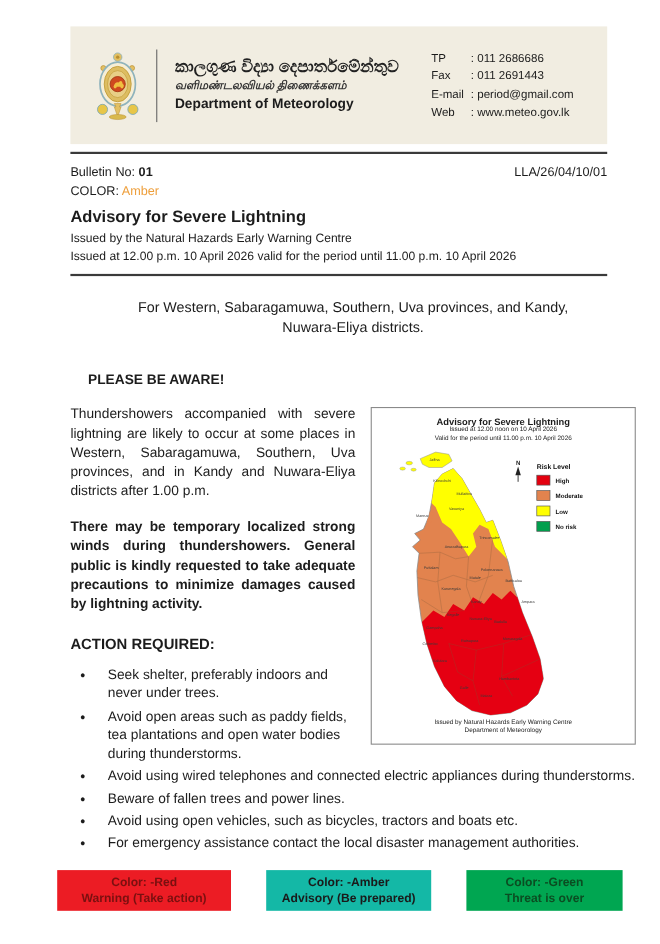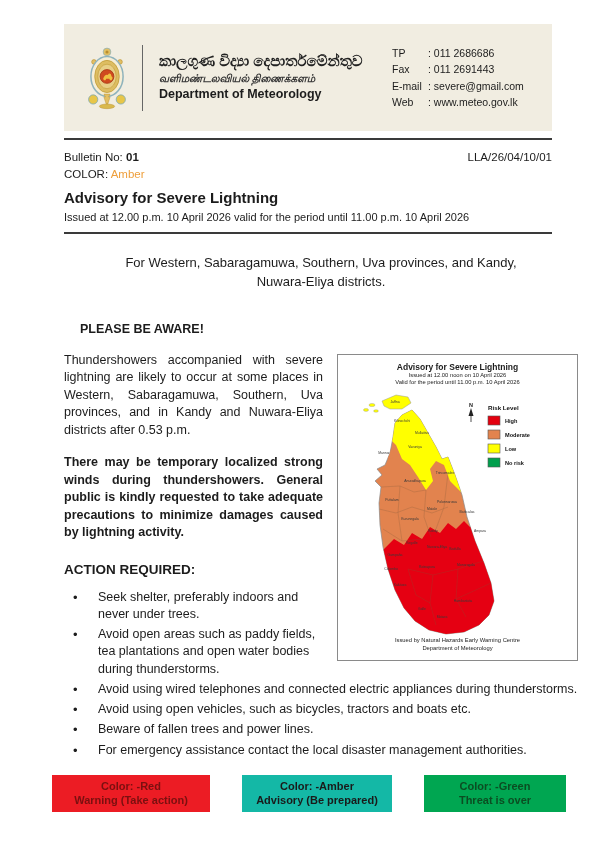--- a/index.html
+++ b/index.html
@@ -93,36 +93,37 @@
     </svg>
     <div class="head-divider"></div>
     <div class="head-titles">
       <div class="t-sinhala">කාලගුණ විද්‍යා දෙපාර්තමේන්තුව</div>
       <div class="t-tamil">வளிமண்டலவியல் திணைக்களம்</div>
       <div class="t-english">Department of Meteorology</div>
     </div>
     <div class="head-contacts">
       <div class="c-row"><span class="c-label">TP</span><span>: 011 2686686</span></div>
       <div class="c-row"><span class="c-label">Fax</span><span>: 011 2691443</span></div>
-      <div class="c-row"><span class="c-label">E-mail</span><span>: severe@gmail.com</span></div>
+      <div class="c-row"><span class="c-label">E-mail</span><span>: period@gmail.com</span></div>
       <div class="c-row"><span class="c-label">Web</span><span>: www.meteo.gov.lk</span></div>
     </div>
   </div>
 
   <div class="rule"></div>
 
   <div class="meta-row">
     <div><span>Bulletin No: </span><span class="bold">01</span></div>
     <div>LLA/26/04/10/01</div>
   </div>
   <div class="meta-row">
     <div><span>COLOR: </span><span class="amber-word">Amber</span></div>
   </div>
 
   <div class="doc-title">Advisory for Severe Lightning</div>
+  <div class="issued">Issued by the Natural Hazards Early Warning Centre</div>
   <div class="issued">Issued at 12.00 p.m. 10 April 2026 valid for the period until 11.00 p.m. 10 April 2026</div>
 
   <div class="rule"></div>
 
   <div class="region-heading">For Western, Sabaragamuwa, Southern, Uva provinces, and Kandy, Nuwara-Eliya districts.</div>
 
   <div class="aware-heading">PLEASE BE AWARE!</div>
 
   <div class="content">
 
@@ -212,31 +213,31 @@
           <text x="167" y="76" font-size="5.6" font-weight="bold" fill="#111">No risk</text>
         </g>
       </svg>
 
       <div class="map-footer">
         <div>Issued by Natural Hazards Early Warning Centre</div>
         <div>Department of Meteorology</div>
       </div>
     </div>
 
-    <p class="para">Thundershowers accompanied with severe lightning are likely to occur at some places in Western, Sabaragamuwa, Southern, Uva provinces, and in Kandy and Nuwara-Eliya districts after 0.53 p.m.</p>
+    <p class="para">Thundershowers accompanied with severe lightning are likely to occur at some places in Western, Sabaragamuwa, Southern, Uva provinces, and in Kandy and Nuwara-Eliya districts after 1.00 p.m.</p>
     <p class="para strong">There may be temporary localized strong winds during thundershowers. General public is kindly requested to take adequate precautions to minimize damages caused by lightning activity.</p>
 
     <div class="action-heading">ACTION REQUIRED:</div>
 
     <ul class="bullets">
       <li>Seek shelter, preferably indoors and never under trees.</li>
       <li>Avoid open areas such as paddy fields, tea plantations and open water bodies during thunderstorms.</li>
       <li>Avoid using wired telephones and connected electric appliances during thunderstorms.</li>
+      <li>Beware of fallen trees and power lines.</li>
       <li>Avoid using open vehicles, such as bicycles, tractors and boats etc.</li>
-      <li>Beware of fallen trees and power lines.</li>
       <li>For emergency assistance contact the local disaster management authorities.</li>
     </ul>
   </div>
 
   <div class="boxes">
     <div class="cbox red">
       <div>Color: -Red</div>
       <div>Warning (Take action)</div>
     </div>
     <div class="cbox amber">

